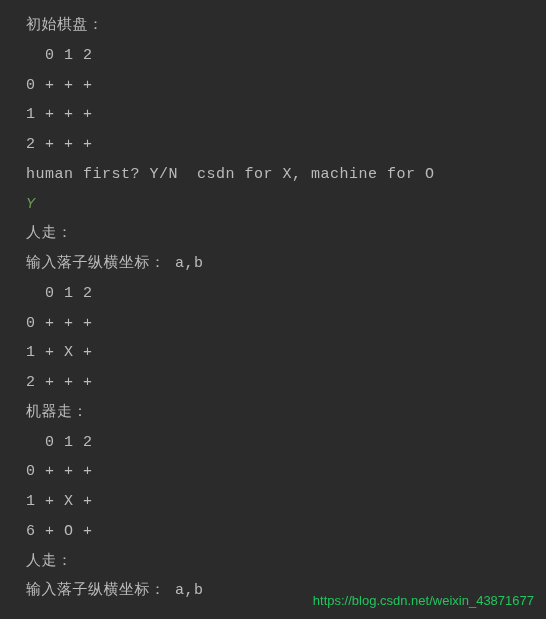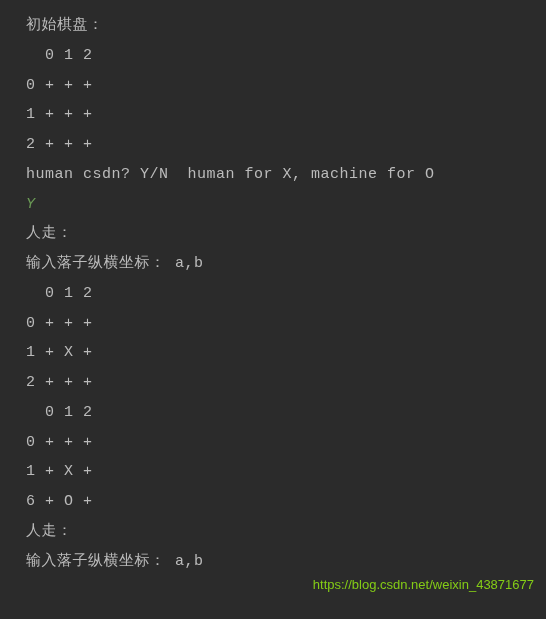--- a/index.html
+++ b/index.html
@@ -22,46 +22,47 @@
     .terminal-line {
       white-space: pre;
       letter-spacing: 0.5px;
     }
     .input-text {
       color: #6a9955;
       font-style: italic;
     }
     .watermark {
       position: absolute;
-      bottom: 24px;
+      bottom: 8px;
       right: 14px;
       font-size: 13px;
-      color: #84cc16;
+      color: #22c55e;
       font-family: sans-serif;
       font-style: normal;
       letter-spacing: 0;
     }
   </style>
 </head>
 <body>
 
 <div id="terminal-container">
     <div class="terminal-line">初始棋盘：</div>
     <div class="terminal-line">  0 1 2</div>
     <div class="terminal-line">0 + + +</div>
     <div class="terminal-line">1 + + +</div>
     <div class="terminal-line">2 + + +</div>
-    <div class="terminal-line">human csdn? Y/N  human for X, machine for O</div>
+    <div class="terminal-line">human first? Y/N  csdn for X, machine for O</div>
     <div class="terminal-line input-text">Y</div>
     <div class="terminal-line">人走：</div>
     <div class="terminal-line">输入落子纵横坐标： a,b</div>
     <div class="terminal-line">  0 1 2</div>
     <div class="terminal-line">0 + + +</div>
     <div class="terminal-line">1 + X +</div>
     <div class="terminal-line">2 + + +</div>
+    <div class="terminal-line">机器走：</div>
     <div class="terminal-line">  0 1 2</div>
     <div class="terminal-line">0 + + +</div>
     <div class="terminal-line">1 + X +</div>
     <div class="terminal-line">6 + O +</div>
     <div class="terminal-line">人走：</div>
     <div class="terminal-line">输入落子纵横坐标： a,b</div>
   </div>
 
 <div class="watermark">https://blog.csdn.net/weixin_43871677</div>
 

